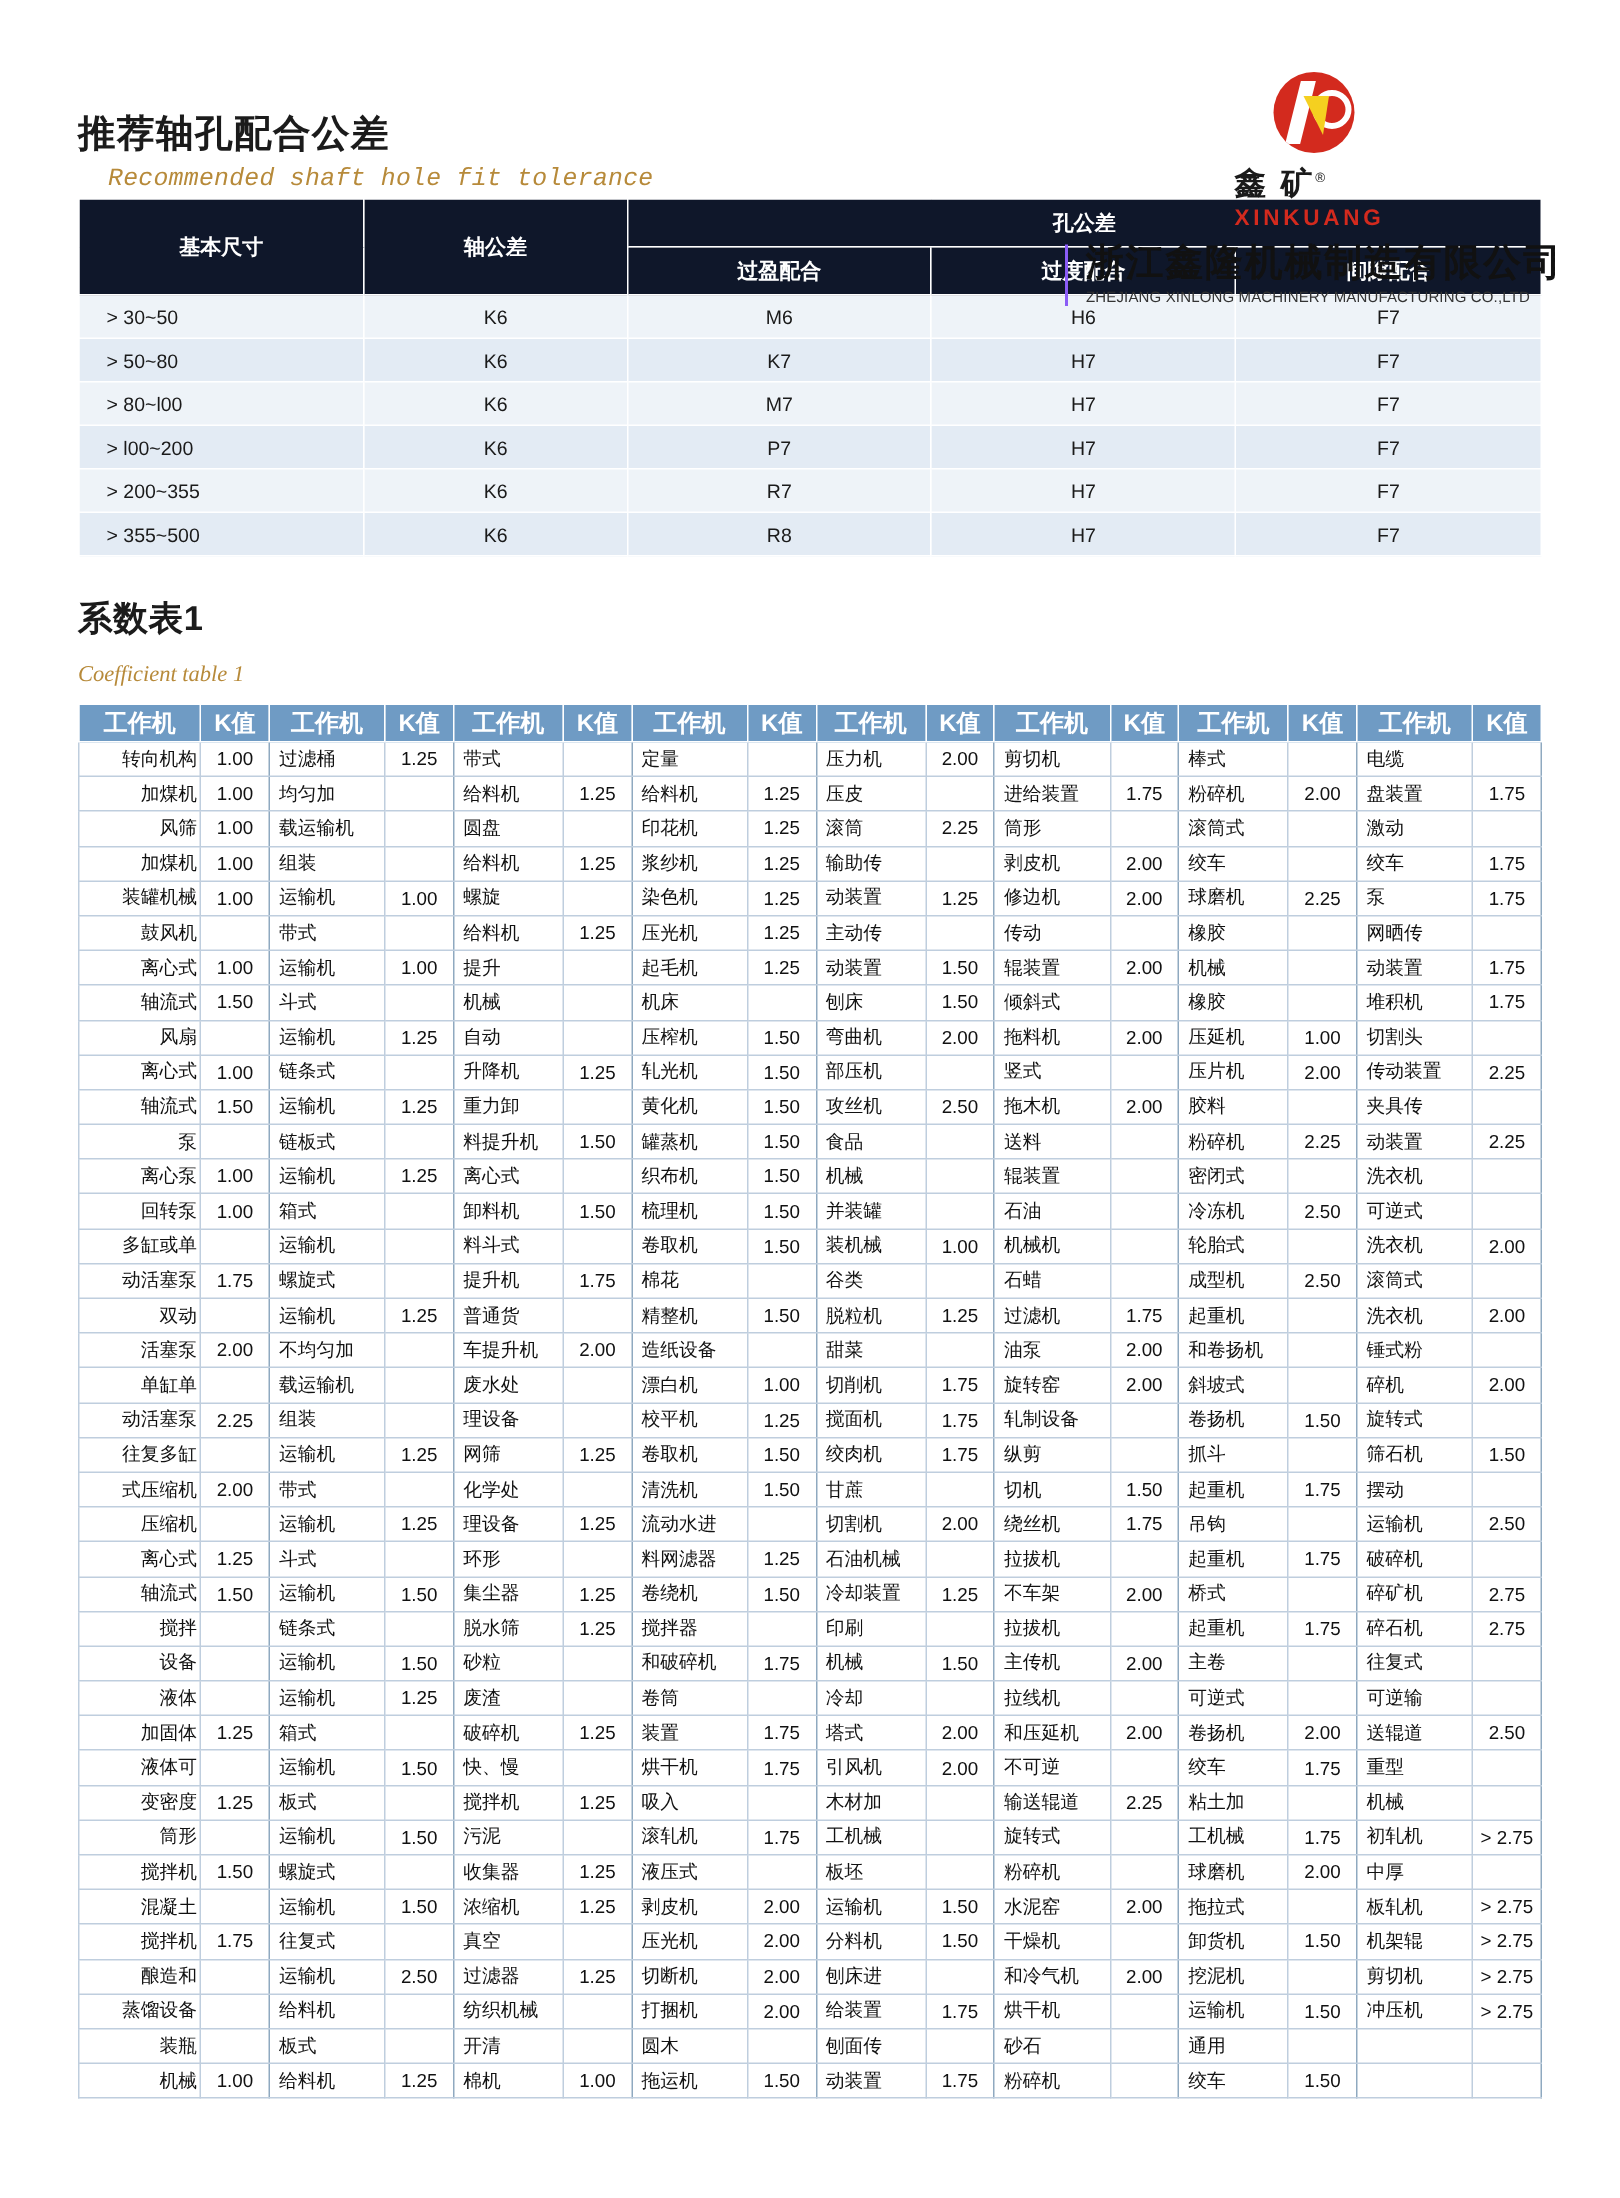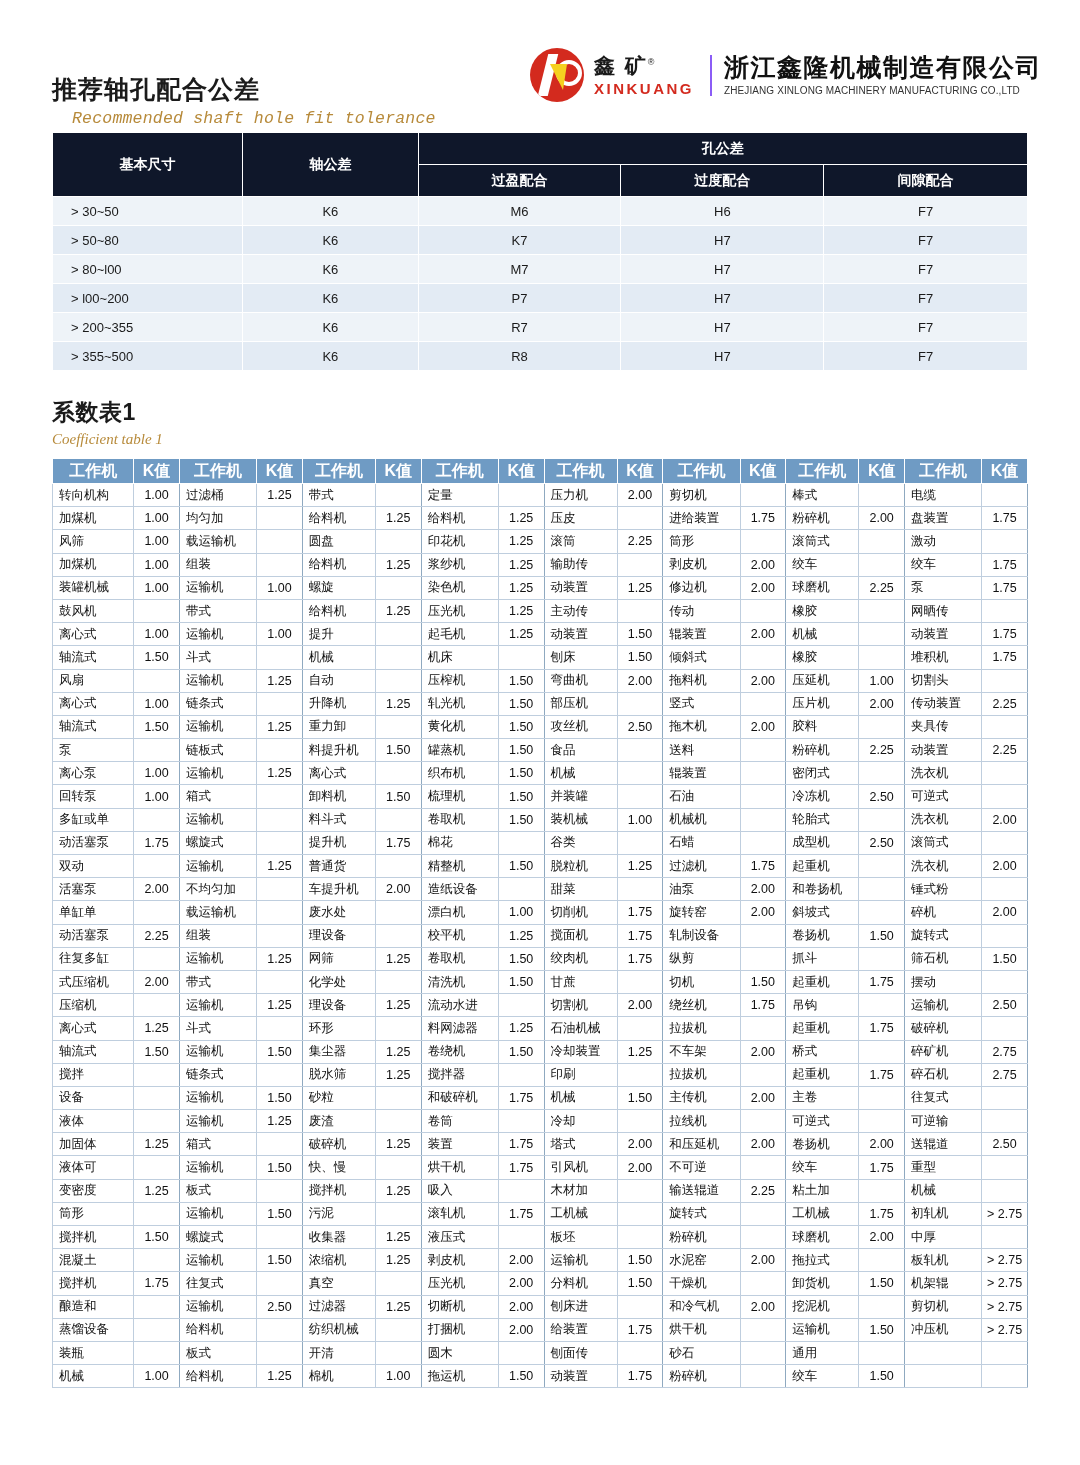--- a/index.html
+++ b/index.html
@@ -49,20 +49,21 @@
     letter-spacing: 0.2px;
     margin-left: 20px;
   }
   .brand {
     position: absolute;
     right: 8px;
     top: 48px;
     display: flex;
     align-items: center;
     gap: 10px;
+    flex-direction: column;
   }
   .logo-mark {
     width: 54px;
     height: 54px;
     border-radius: 50%;
     background: #d32a1e;
     position: relative;
     overflow: hidden;
     flex: none;
   }
@@ -185,21 +186,21 @@
     font-size: 23px;
     font-weight: bold;
     color: #1b1b1b;
     letter-spacing: 0.5px;
   }
   .sec2-en {
     font-size: 15px;
     font-style: italic;
     color: #b78a3a;
     font-family: "Liberation Serif", serif;
-    margin-top: 3px;
+    margin-top: 14px;
   }
 
   
   .coef-wrap {
     margin: 10px 22px 0 22px;
   }
   table.coef {
     border-collapse: collapse;
     width: 100%;
     table-layout: fixed;
@@ -222,21 +223,21 @@
     color: #111;
     text-align: center;
     padding: 0 2px;
     white-space: nowrap;
     overflow: hidden;
   }
   table.coef td.name {
     text-align: left;
     padding-left: 6px;
   }
-  table.coef tr td:first-child { border-left: 1px solid #bfcede; }
+  table.coef tr td:first-child { border-left: 1px solid #bfcede; text-align: right; }
   table.coef .vsep { border-right: 1px solid #8fa9c0; }
 </style>
 </head>
 <body>
 
 <div class="page">
 
   <div class="header">
     <div class="title-block">
       <div class="title-cn">推荐轴孔配合公差</div>

